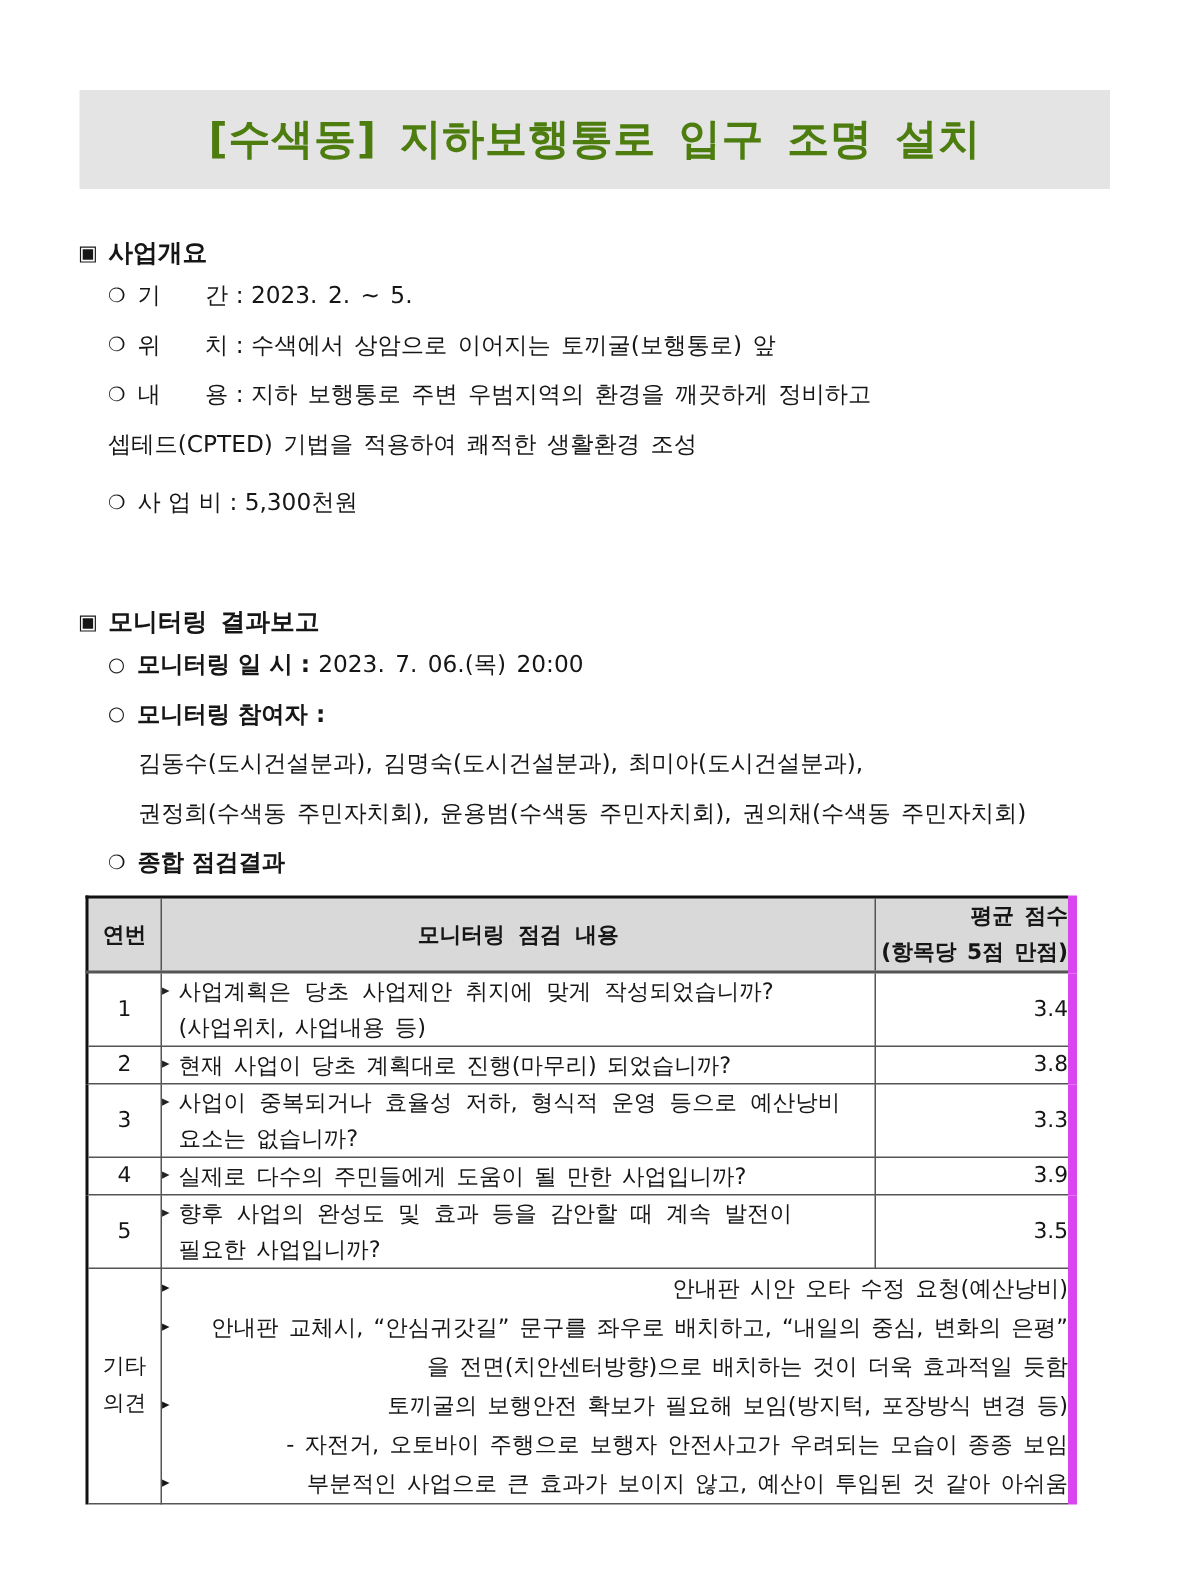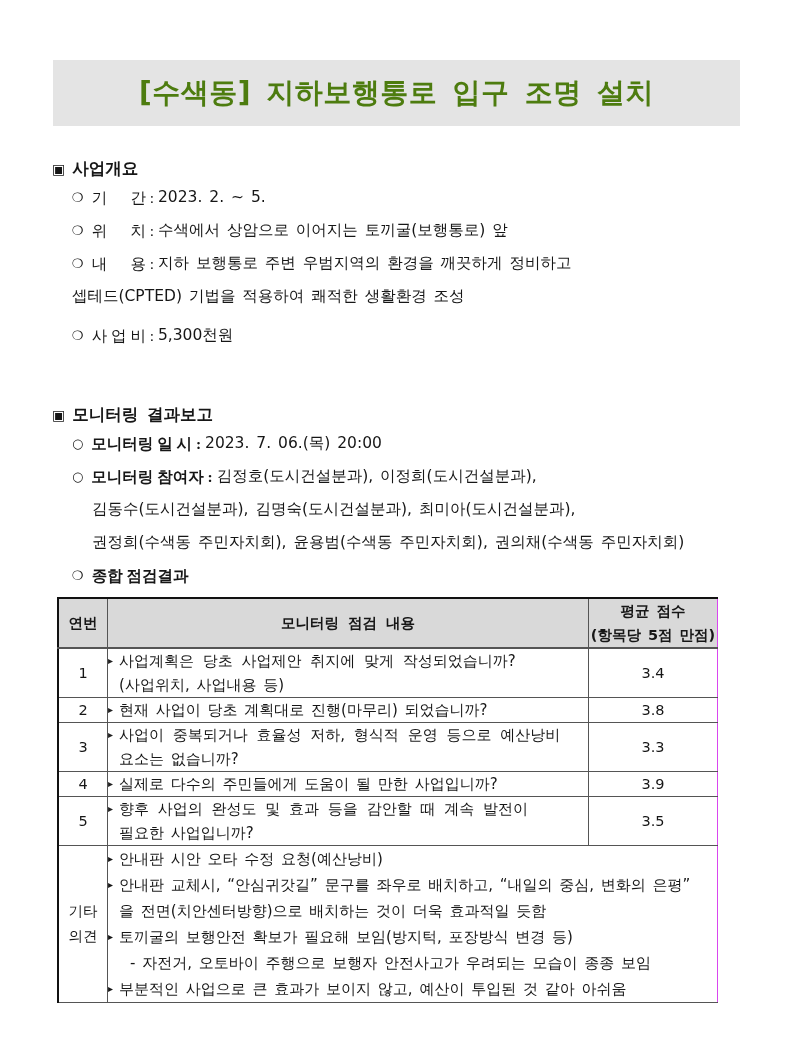--- a/index.html
+++ b/index.html
@@ -69,21 +69,20 @@
   }
   .item .bullet {
     font-size: 13px;
     margin-right: 8px;
     line-height: 33px;
     flex: 0 0 auto;
   }
   .item .lbl {
     white-space: pre;
     flex: 0 0 auto;
-    font-family: Liberation Serif, serif;
   }
   .item .lbl.b { font-weight: bold; }
   .item .val {
     white-space: pre;
     word-spacing: 2px;
   }
   .cont {
     font-size: 15.5px;
     line-height: 33px;
     white-space: pre;
@@ -105,21 +104,21 @@
     table-layout: fixed;
   }
   table.mon td, table.mon th {
     border: 1px solid #555;
     font-size: 14.5px;
     font-weight: normal;
     vertical-align: middle;
     padding: 0;
   }
   table.mon .outer-l { border-left: 2px solid #111; }
-  table.mon .outer-r { border-right: 1px solid #d946ef; }
+  table.mon .outer-r { border-right: 6px solid #d946ef; text-align: right; }
   table.mon thead th {
     background: #d9d9d9;
     border-top: 2px solid #111;
     border-bottom: 2px solid #555;
     text-align: center;
     font-weight: bold;
   }
   .th-no { width: 48px; padding: 6px 2px; word-spacing: 2px; }
   .th-content { padding: 6px 4px; font-size: 16px; word-spacing: 4px; }
   .th-score { width: 128px; padding: 4px 3px; line-height: 24px; word-spacing: 2px; }
@@ -236,21 +235,20 @@
 
   <div class="item">
     <span class="bullet">○</span>
     <span class="lbl b">모니터링 일 시 : </span>
     <span class="val">2023. 7. 06.(목) 20:00</span>
   </div>
 
   <div class="item">
     <span class="bullet">○</span>
     <span class="lbl b">모니터링 참여자 : </span>
-    <span class="val">김정호(도시건설분과), 이정희(도시건설분과),</span>
   </div>
   <div class="cont ind-part">김동수(도시건설분과), 김명숙(도시건설분과), 최미아(도시건설분과),</div>
   <div class="cont ind-part">권정희(수색동 주민자치회), 윤용범(수색동 주민자치회), 권의채(수색동 주민자치회)</div>
 
   <div class="item">
     <span class="bullet">❍</span>
     <span class="lbl b">종합 점검결과</span>
   </div>
 </div>
 

